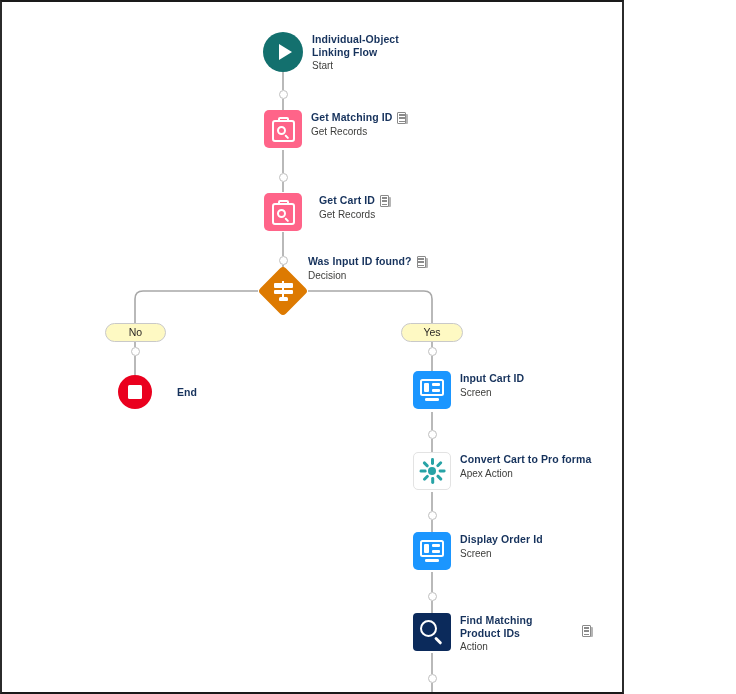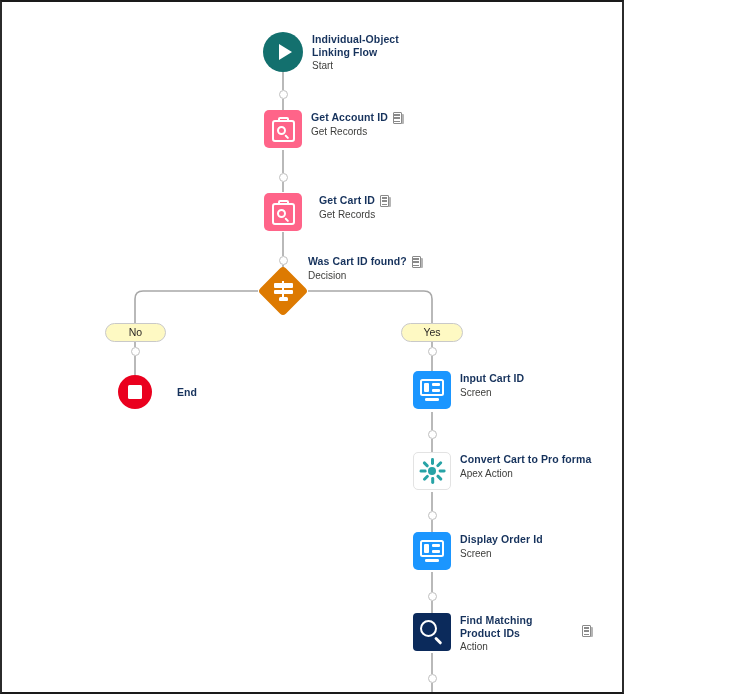--- a/index.html
+++ b/index.html
@@ -391,21 +391,21 @@
           <div class="glyph-getrec">
             <div class="clip-body"></div>
             <div class="clip-tab"></div>
             <div class="mag-circ"></div>
             <div class="mag-handle"></div>
           </div>
         </div>
       </div>
       <div class="node-text">
         <div class="node-title-row">
-          <div class="node-title">Get Account ID</div>
+          <div class="node-title">Get Matching ID</div>
           <div class="note-badge">
             <div class="nb-shadow"></div>
               <div class="nb-body"></div>
             <div class="nb-line l1"></div>
               <div class="nb-line l2"></div>
               <div class="nb-line l3"></div>
           </div>
         </div>
         <div class="node-subtitle">Get Records</div>
       </div>
@@ -444,21 +444,21 @@
           <div class="post"></div>
           <div class="b1"></div>
           <div class="b2"></div>
           <div class="base"></div>
         </div>
       </div>
     </div>
     <div class="node" style="left:306px; top:252px;">
       <div class="node-text" style="margin-left:0;">
         <div class="node-title-row">
-          <div class="node-title wide">Was Cart ID found?</div>
+          <div class="node-title wide">Was Input ID found?</div>
           <div class="note-badge">
             <div class="nb-shadow"></div>
               <div class="nb-body"></div>
             <div class="nb-line l1"></div>
               <div class="nb-line l2"></div>
               <div class="nb-line l3"></div>
           </div>
         </div>
         <div class="node-subtitle">Decision</div>
       </div>

